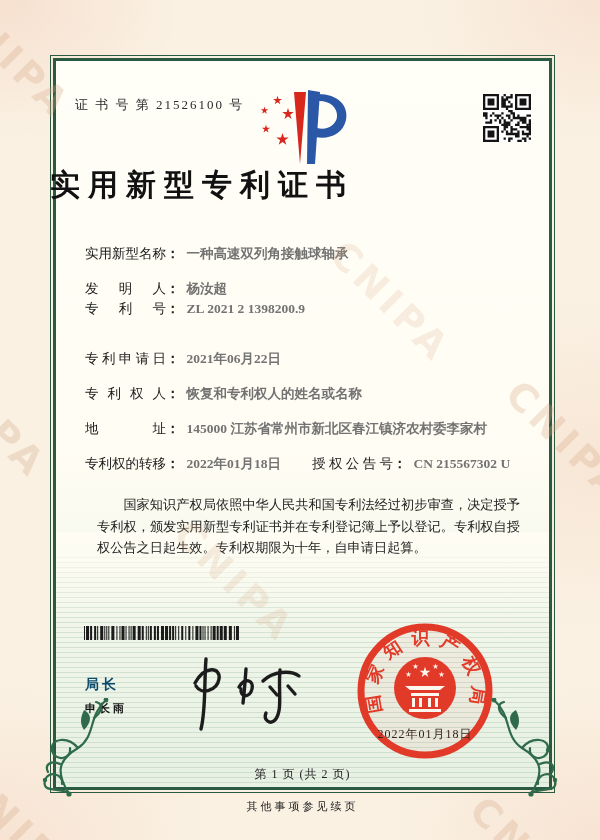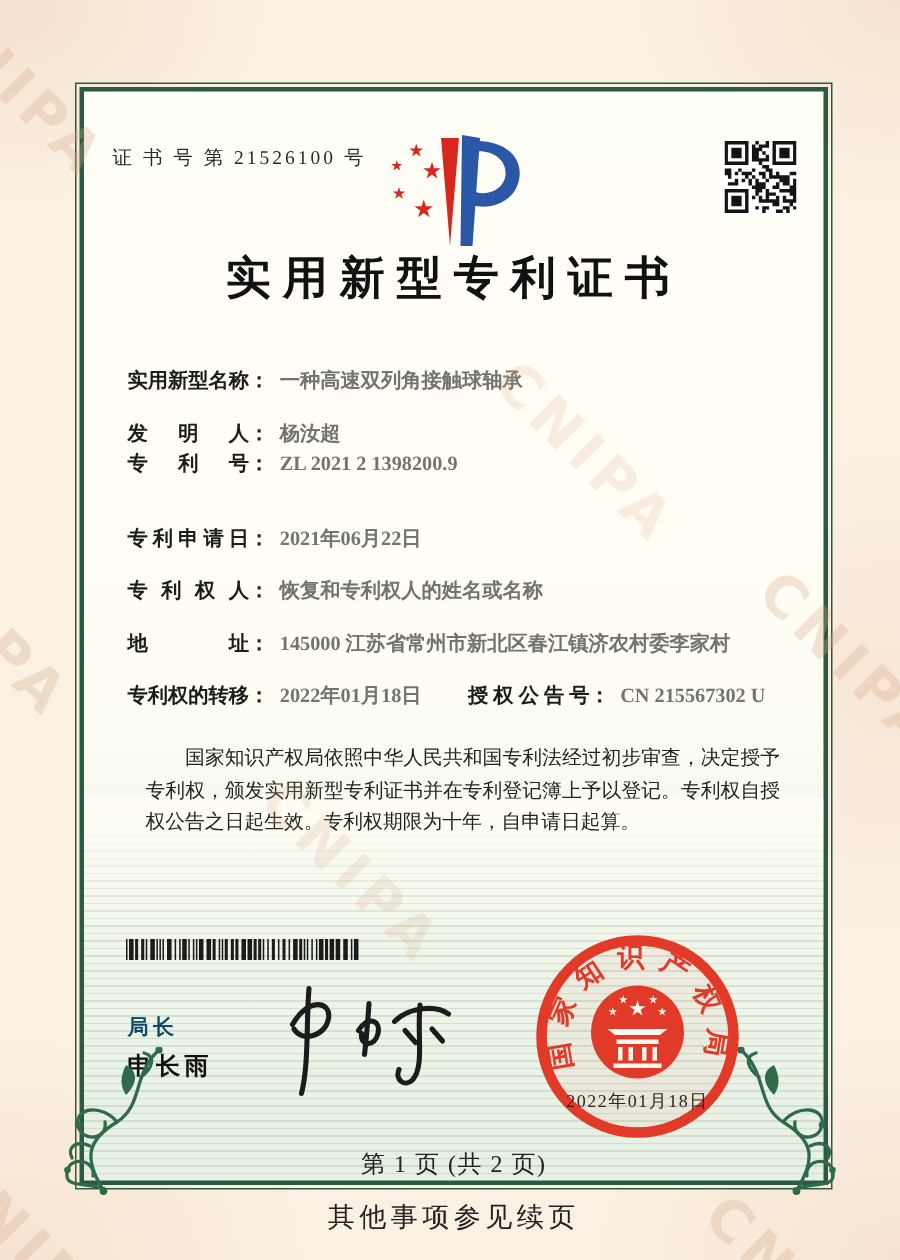--- a/index.html
+++ b/index.html
@@ -31,43 +31,43 @@
   
   .wm{position:absolute;z-index:5;pointer-events:none;
     font-family:"DejaVu Sans",sans-serif;font-weight:bold;font-size:38px;letter-spacing:5px;
     color:rgba(213,168,136,.30);transform:rotate(45deg);transform-origin:left top;white-space:nowrap;}
   .wm.light{color:rgba(213,168,136,.20);}
   
   .content{position:absolute;inset:0;z-index:3;}
   .cert-number{position:absolute;left:75px;top:96px;font-size:13px;letter-spacing:2px;color:#2b2b2b;}
   .logo{position:absolute;left:253px;top:90px;}
   .qr{position:absolute;left:483px;top:94px;width:48px;height:48px;background:#fff;}
-  .title{position:absolute;left:50px;right:45px;top:165px;text-align:center;
+  .title{position:absolute;left:50px;right:45px;top:165px;
     font-size:30px;font-weight:bold;letter-spacing:8px;color:#111;}
   .rows{position:absolute;left:85px;right:64px;top:0;}
   .frow{position:absolute;left:0;right:0;white-space:nowrap;font-size:13.5px;color:#1c1c1c;}
   .flabel{display:inline-block;width:81px;text-align:justify;text-align-last:justify;
-    font-weight:bold;vertical-align:bottom;}
+    font-weight:normal;vertical-align:bottom;}
   .fcolon{font-weight:bold;}
   .fvalue{margin-left:7px;font-weight:bold;color:#737373;margin-top:36px;}
   .pair2{position:absolute;left:227px;top:0;}
   .legal{position:absolute;left:85px;right:68px;top:482px;font-size:13.2px;line-height:21.5px;
     color:#222;text-align:justify;}
   .legal p{margin:12px;text-indent:2em;}
   .barcode{position:absolute;left:84px;top:626px;width:158px;height:14px;}
   .officer-title{position:absolute;left:85px;top:676px;font-family:"Liberation Sans","DejaVu Sans",sans-serif;
     font-weight:bold;font-size:14px;letter-spacing:3px;color:#0c4a6e;}
   .officer-name{position:absolute;left:85px;top:701px;font-family:Liberation Sans, sans-serif;
-    font-weight:bold;font-size:16px;letter-spacing:3px;color:#111;}
+    font-weight:bold;font-size:11px;letter-spacing:3px;color:#111;}
   .signature{position:absolute;left:175px;top:653px;}
   .seal{position:absolute;left:352px;top:618px;}
   .page-number{position:absolute;left:50px;right:45px;top:766px;text-align:center;
-    font-size:16px;letter-spacing:1px;color:#222;}
+    font-size:12px;letter-spacing:1px;color:#222;}
   .footer-note{position:absolute;left:50px;right:45px;top:799px;text-align:center;
-    font-size:18px;letter-spacing:3px;color:#222;}
+    font-size:11px;letter-spacing:3px;color:#222;}
   .flourish{position:absolute;z-index:4;}
 </style>
 </head>
 <body>
 
 <div class="vignette"></div>
 
 <div class="wm" style="left:-28px;top:-12px;">CNIPA</div>
 <div class="wm" style="left:-52px;top:348px;">CNIPA</div>
 <div class="wm light" style="left:352px;top:232px;">CNIPA</div>

